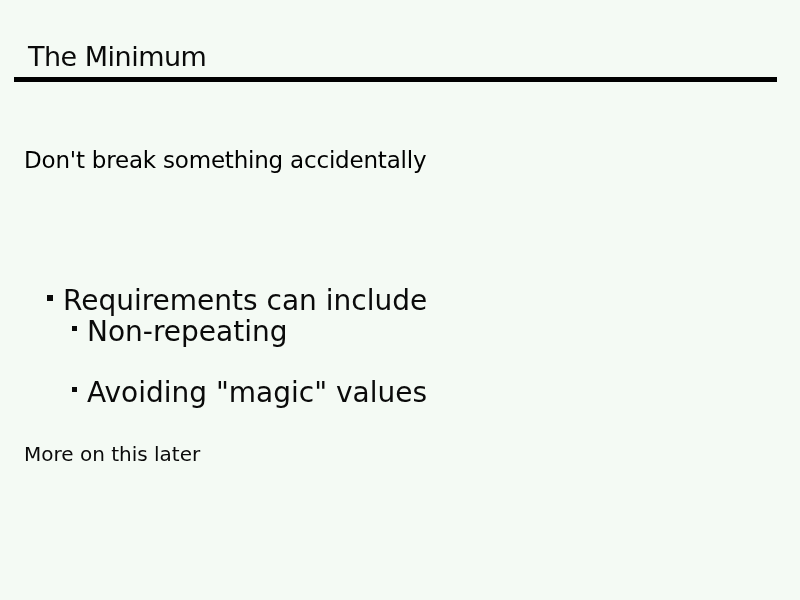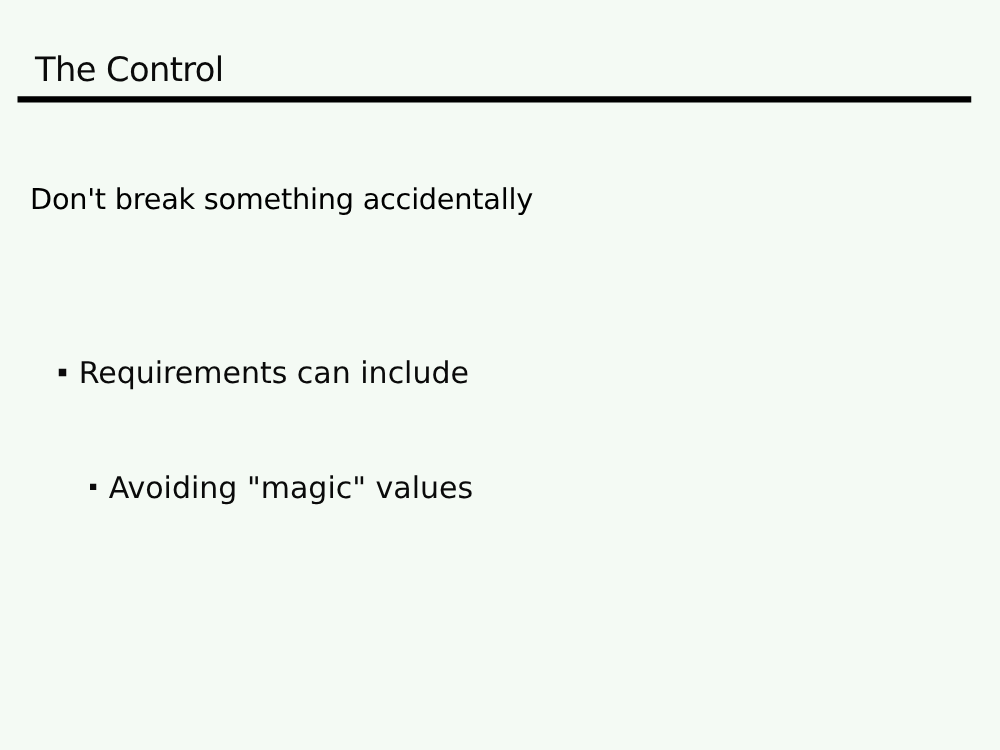--- a/index.html
+++ b/index.html
@@ -46,54 +46,59 @@
     left: 24px;
     top: 443px;
     font-size: 20px;
   }
 
   .li {
     position: absolute;
     display: flex;
     align-items: flex-start;
     white-space: nowrap;
-    font-size: 24px;
+    font-size: 28px;
     line-height: 1.15;
     text-align: center;
   }
   .li .bullet {
     flex: none;
     background: #0a0a0a;
     display: inline-block;
   }
   .li-1 { left: 47px; top: 285px; }
   .li-1 .bullet { width: 6px; height: 6px; margin-top: 10px; margin-right: 10px; }
   .li-2 .bullet { width: 5px; height: 5px; margin-top: 10px; margin-right: 10px; }
   .li-2a { left: 72px; top: 316px; }
   .li-2b { left: 72px; top: 347px; }
   .li-2c { left: 72px; top: 377px; }
 </style>
 </head>
 <body>
 
 <div class="slide" style="background: rgb(244, 250, 244); color: rgb(10, 10, 10);">
 
-  <div class="abs title">The Control</div>
+  <div class="abs title">The Minimum</div>
 
   <div class="rule" style="background: rgb(0, 0, 0);"></div>
 
   <div class="abs heading" style="color: #000000;">Don't break something accidentally</div>
 
 
   <div class="li li-1">
     <span class="bullet" style="background: rgb(10, 10, 10);"></span>
     <span>Requirements can include</span>
   </div>
 
+  <div class="li li-2 li-2a">
+    <span class="bullet" style="background: rgb(10, 10, 10);"></span>
+    <span>Non-repeating</span>
+  </div>
 
 
   <div class="li li-2 li-2c">
     <span class="bullet" style="background: rgb(10, 10, 10);"></span>
     <span>Avoiding "magic" values</span>
   </div>
 
+  <div class="abs footer-line">More on this later</div>
 
 </div>
 
 </body></html>

